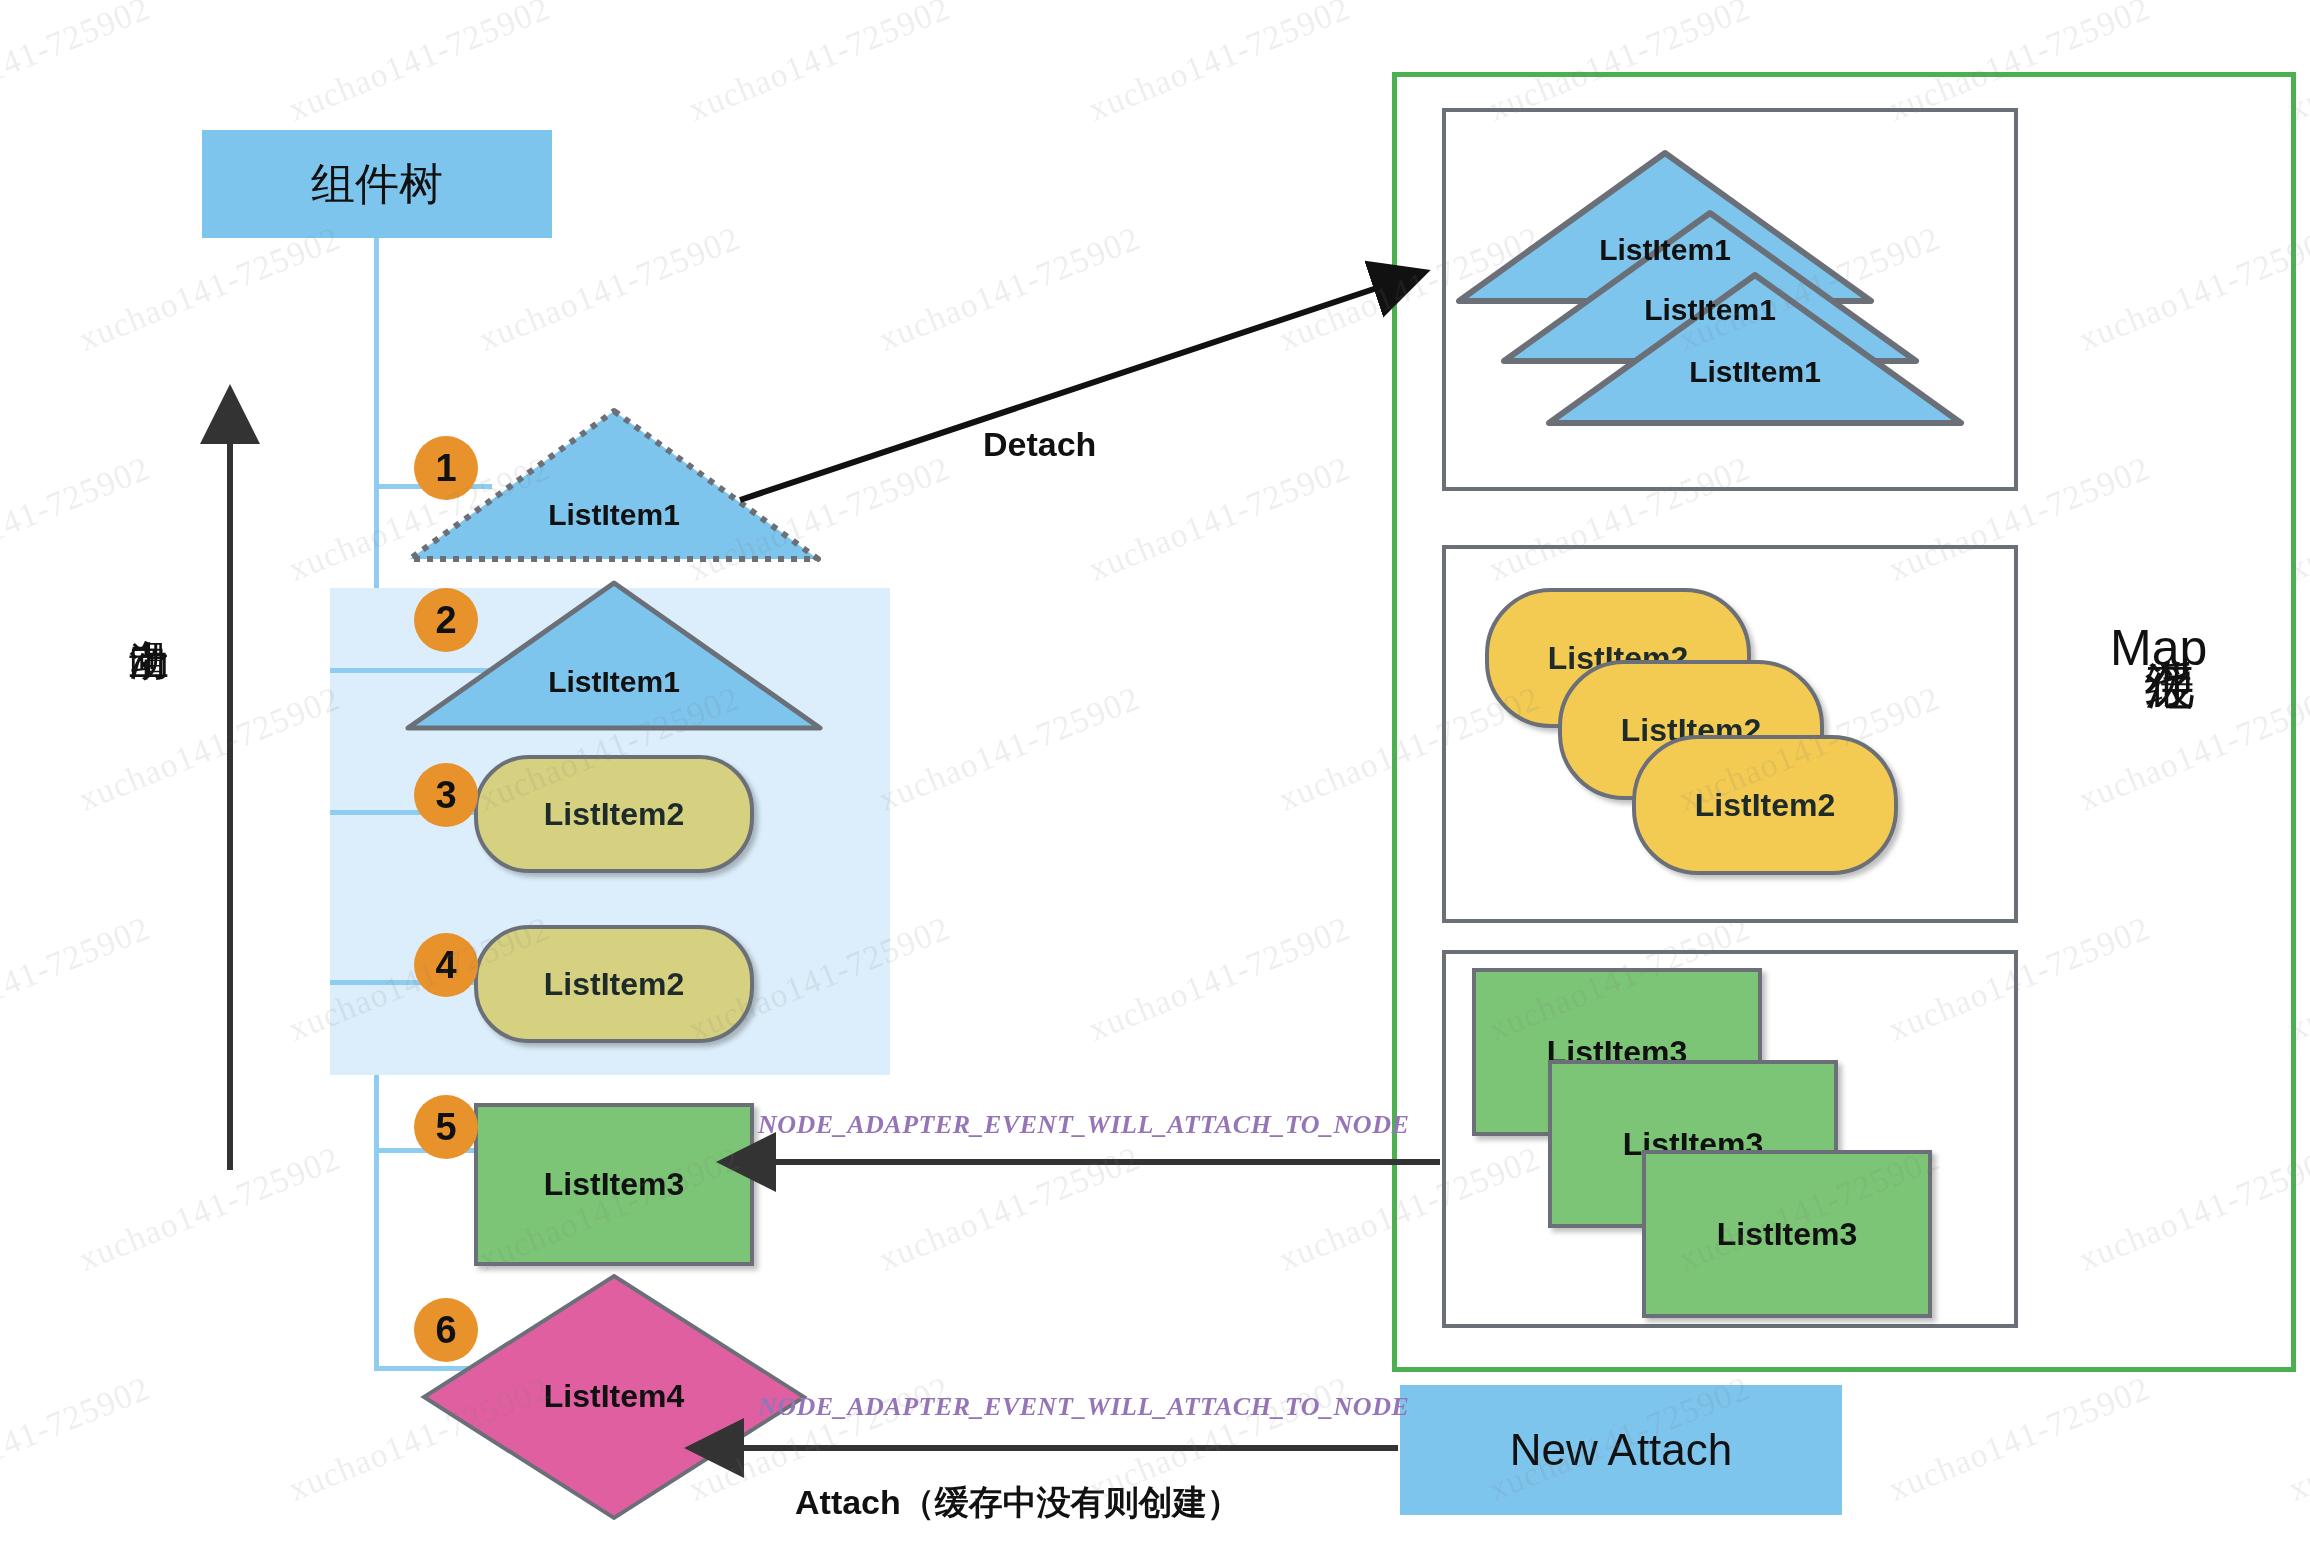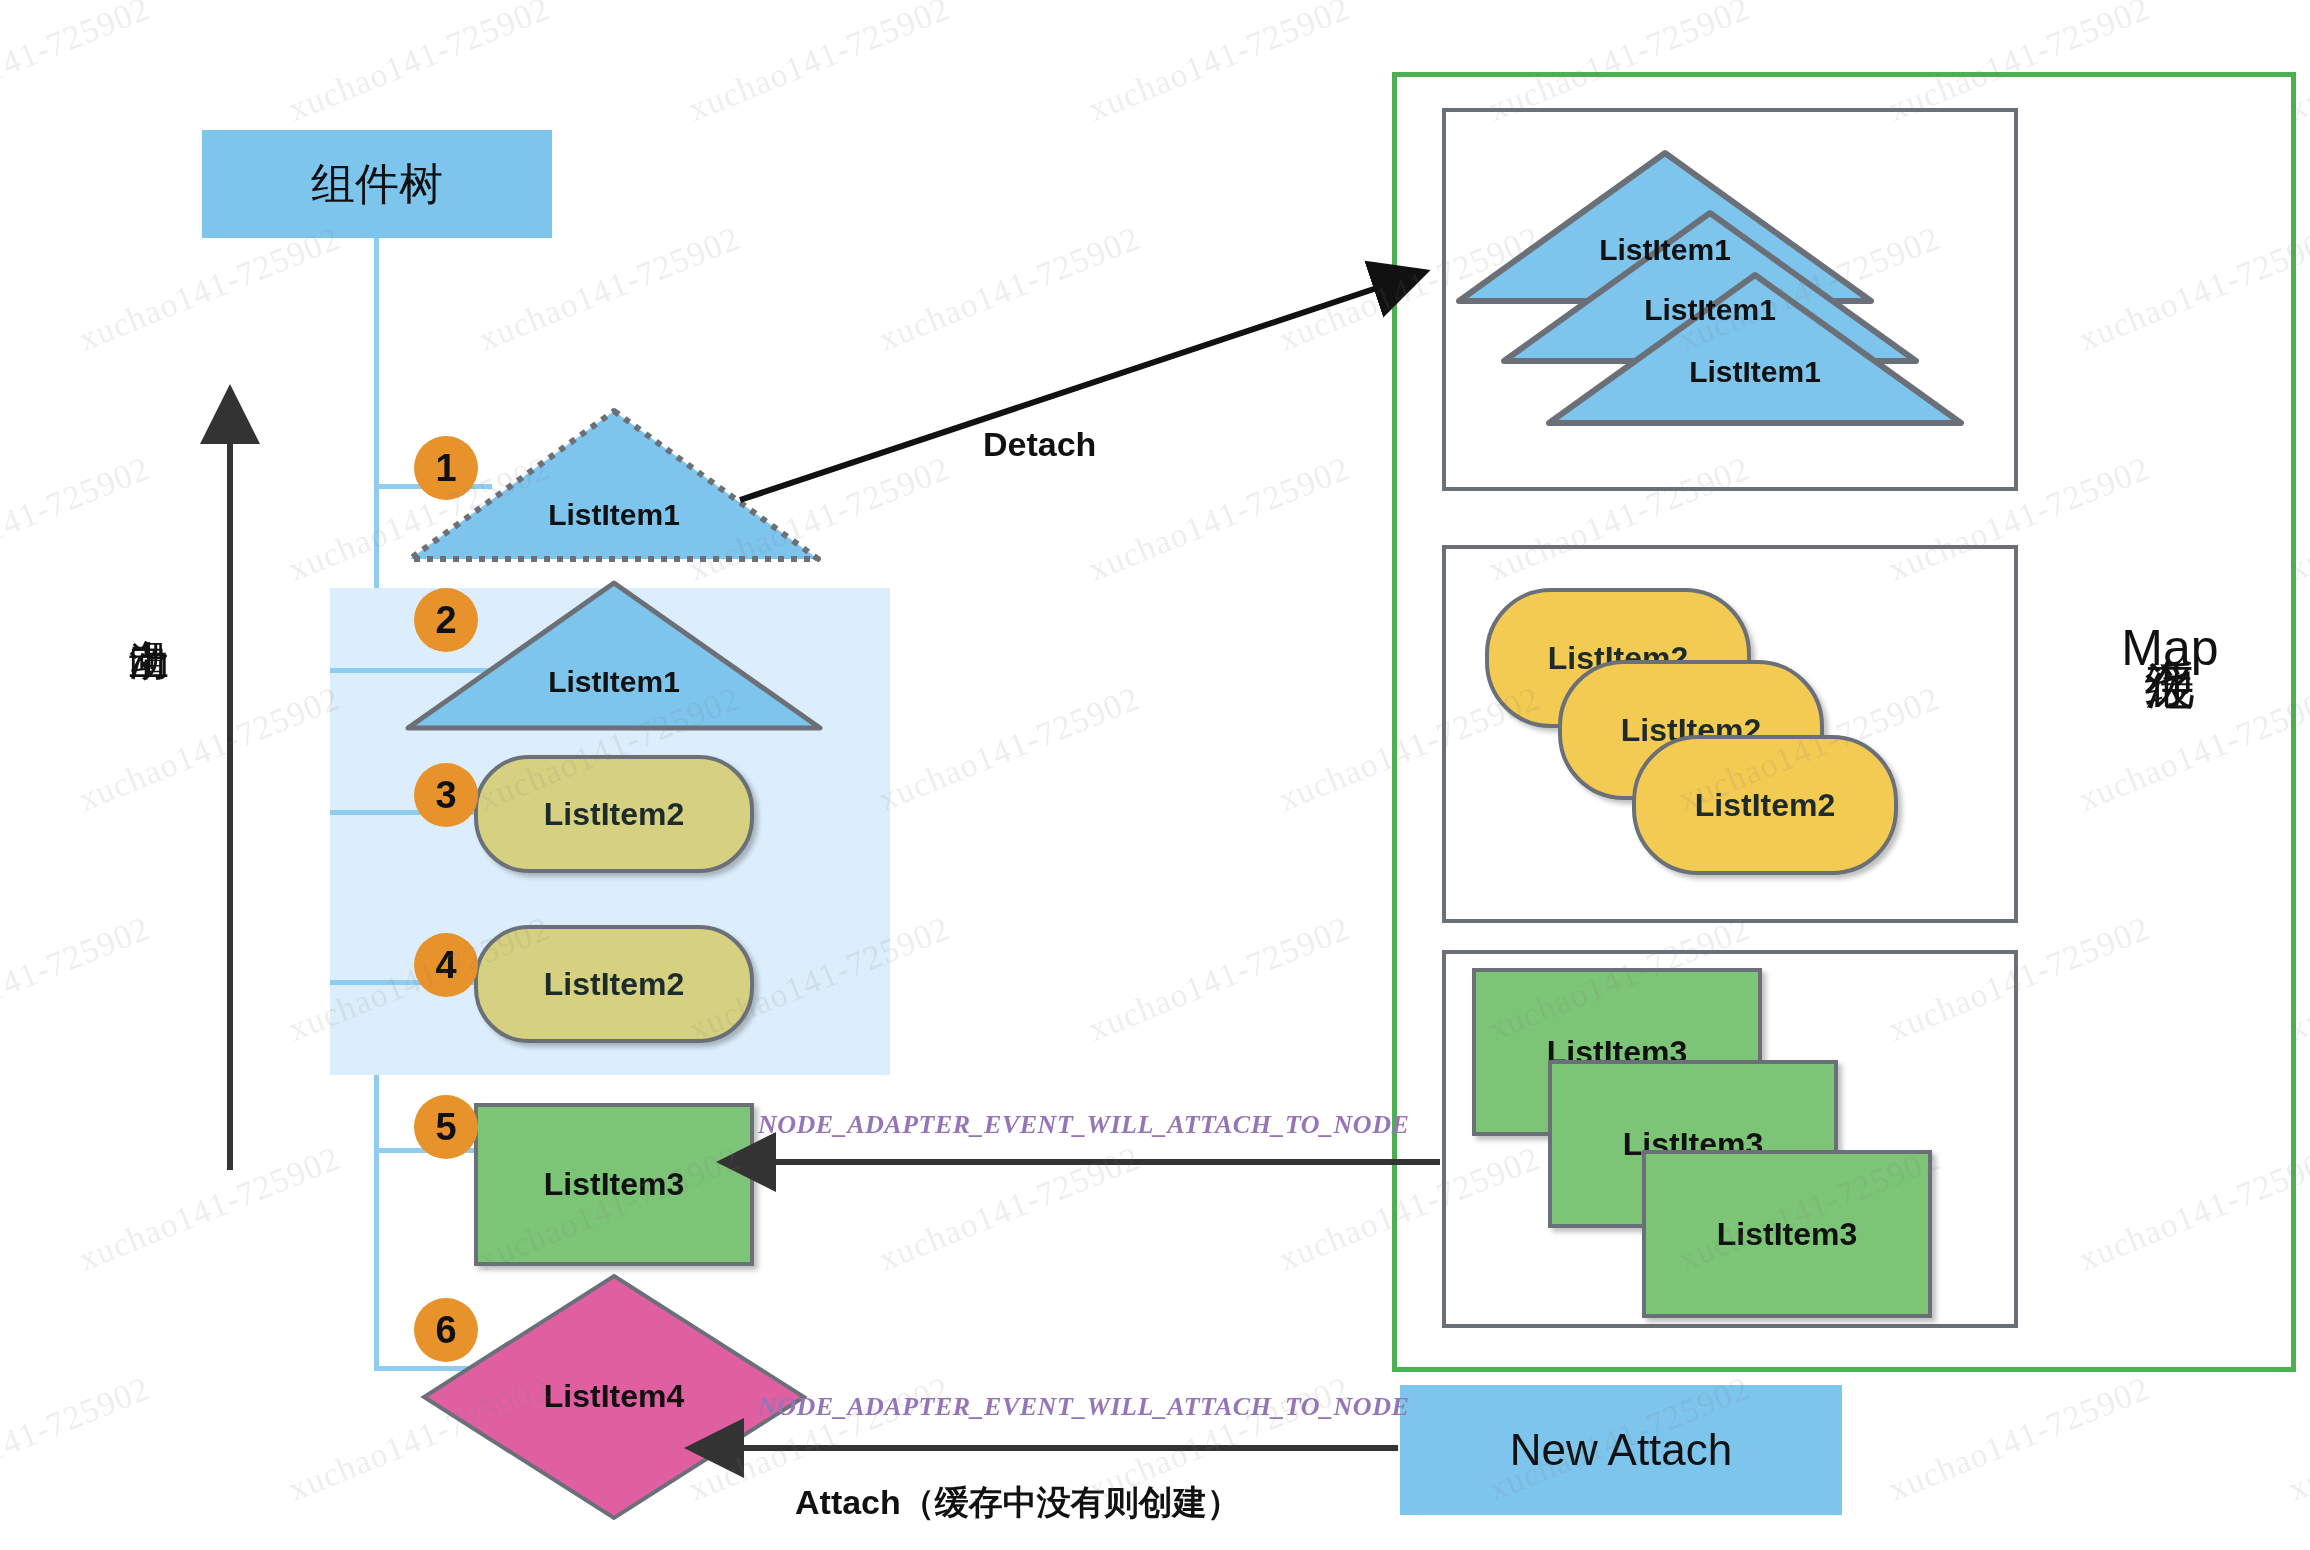--- a/index.html
+++ b/index.html
@@ -64,21 +64,21 @@
   
   .evt{position:absolute;color:#9575b8;font-weight:700;font-style:italic;
       font-family:"Liberation Serif","DejaVu Serif",serif;font-size:26px;
       letter-spacing:.5px;white-space:nowrap;z-index:30;}
   .plain{position:absolute;color:#111;font-weight:700;white-space:nowrap;z-index:30;}
 
   #scroll-label{position:absolute;left:126px;top:608px;width:58px;
       font-size:40px;color:#111;line-height:1.14;text-align:center;
       letter-spacing:1px;}
   #pool-label{position:absolute;left:2110px;top:620px;width:120px;
-      font-size:50px;color:#111;line-height:1.12;text-align:center;}
+      font-size:50px;color:#111;line-height:1.12;}
 
   svg.overlay{position:absolute;left:0;top:0;width:2310px;height:1550px;
       pointer-events:none;z-index:25;overflow:visible;}
 </style>
 </head>
 <body>
 
 <div id="stage">
 
   <div id="tree-header">

